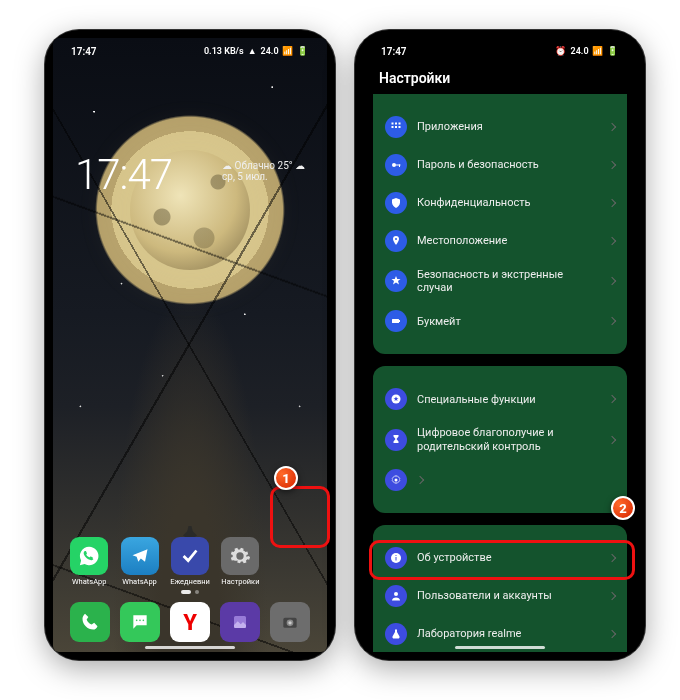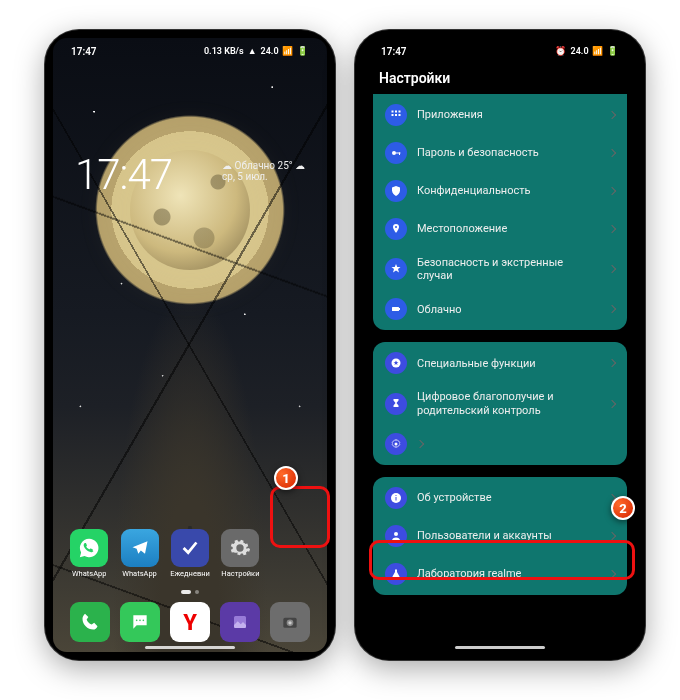--- a/index.html
+++ b/index.html
@@ -16,21 +16,21 @@
     height: 630px;
     border-radius: 34px;
     background: #000;
     padding: 8px;
     box-shadow: 0 0 0 1px #333, 0 8px 30px rgba(0,0,0,.35);
   }
   .phone-left { left: 45px; top: 30px; }
   .phone-right { left: 355px; top: 30px; }
   .screen {
     width: 100%; height: 100%;
-    border-radius: 14px;
+    border-radius: 6px;
     overflow: hidden;
     position: relative;
     background: #000;
     color: #fff;
   }
 
   
   .statusbar {
     position: absolute; top: 0; left: 0; right: 0; height: 26px;
     display: flex; justify-content: space-between; align-items: center;
@@ -89,21 +89,21 @@
     position: absolute; top: 112px; left: 22px;
     color: #fff; z-index: 3;
   }
   .clock-time { font-size: 42px; font-weight: 300; letter-spacing: -1px; }
   .weather-block {
     position: absolute; top: 122px; right: 22px; 
     font-size: 10px; color: #eee; z-index: 3;
   }
 
   .icon-grid {
-    position: absolute; left: 0; right: 0; bottom: 74px;
+    position: absolute; left: 0; right: 0; bottom: 66px;
     display: grid; grid-template-columns: repeat(5, 1fr);
     padding: 0 12px; gap: 2px 2px;
     z-index: 4;
   }
   .app { display: flex; flex-direction: column; align-items: center; gap: 3px; }
   .app-ic {
     width: 38px; height: 38px; border-radius: 9px;
     display: flex; align-items: center; justify-content: center;
     font-size: 18px;
   }
@@ -140,22 +140,22 @@
 
   
   .settings-title {
     position: absolute; top: 32px; left: 16px; font-size: 14px; font-weight: 600;
   }
   .settings-scroll {
     position: absolute; top: 60px; left: 0; right: 0; bottom: 8px;
     padding: 0 10px;
   }
   .card {
-    background: #0f766e; border-radius: 12px; margin-bottom: 12px;
-    padding: 2px 0;
+    background: #14532d; border-radius: 12px; margin-bottom: 12px;
+    padding: 14px 0;
   }
   .row {
     display: flex; align-items: center; gap: 10px;
     padding: 8px 12px; position: relative;
     min-height: 34px;
   }
   .row-ic {
     width: 22px; height: 22px; border-radius: 50%;
     display: flex; align-items: center; justify-content: center;
     flex-shrink: 0;
@@ -358,21 +358,21 @@
             <div class="row-label">Безопасность и экстренные случаи</div>
             <div class="chev"></div>
           </div>
           <div class="row">
             <div class="row-ic" style="background:#2d5ce6">
               <svg viewBox="0 0 24 24">
                 <rect x="4" y="8" width="14" height="8" rx="1"></rect>
                 <rect x="18" y="10" width="2" height="4"></rect>
               </svg>
             </div>
-            <div class="row-label">Облачно</div>
+            <div class="row-label">Букмейт</div>
             <div class="chev"></div>
           </div>
         </div>
       <div class="card" id="group1">
           <div class="row">
             <div class="row-ic" style="background:#3d4ce0">
               <svg viewBox="0 0 24 24">
                 <circle cx="12" cy="12" r="9"></circle>
                 <path fill="#3d4ce0" d="M12 7l1.5 3H17l-3 2 1 4-3-2-3 2 1-4-3-2h3.5z"></path>
               </svg>

